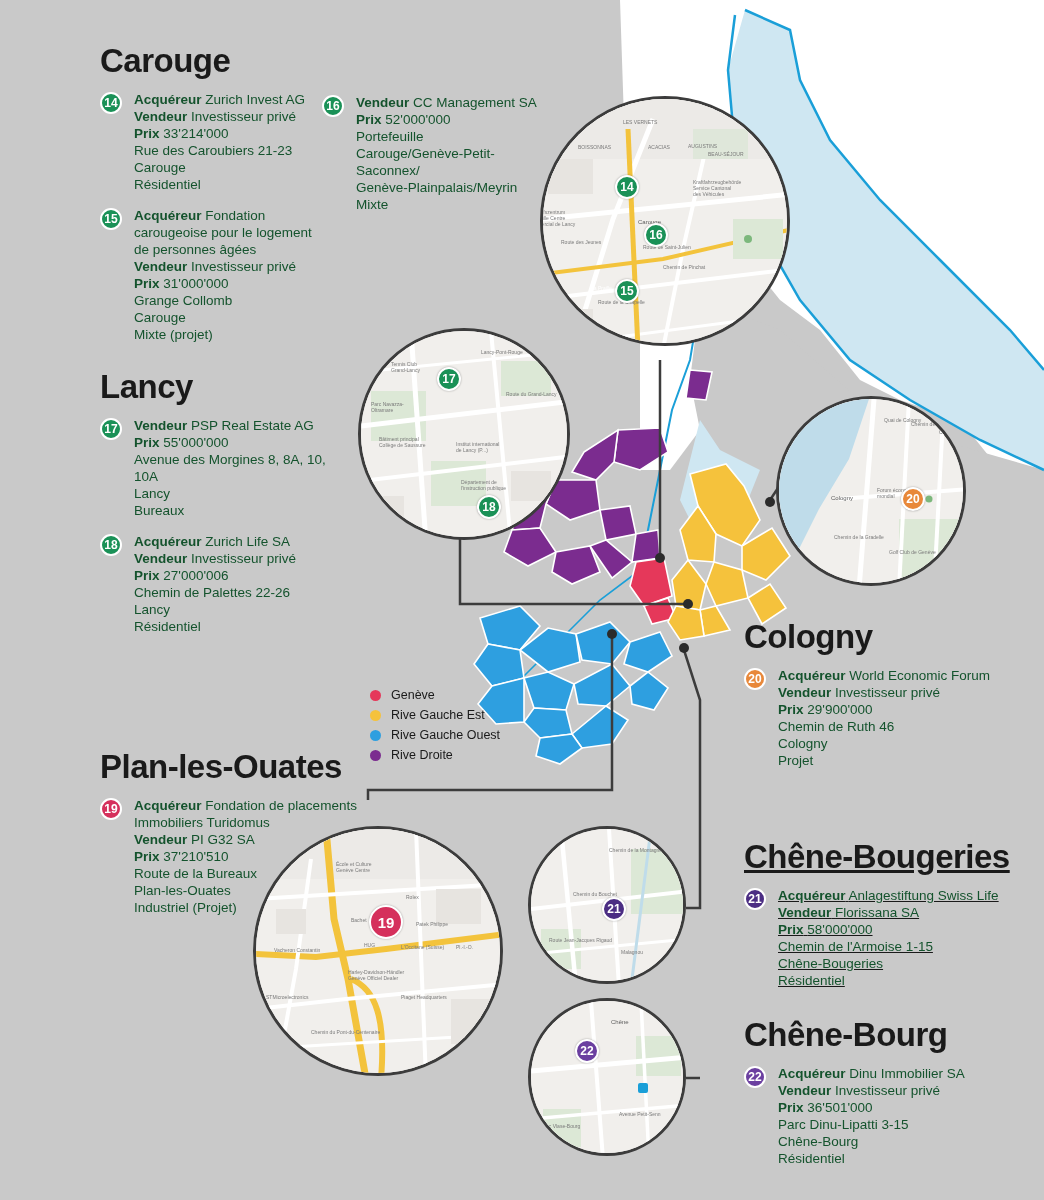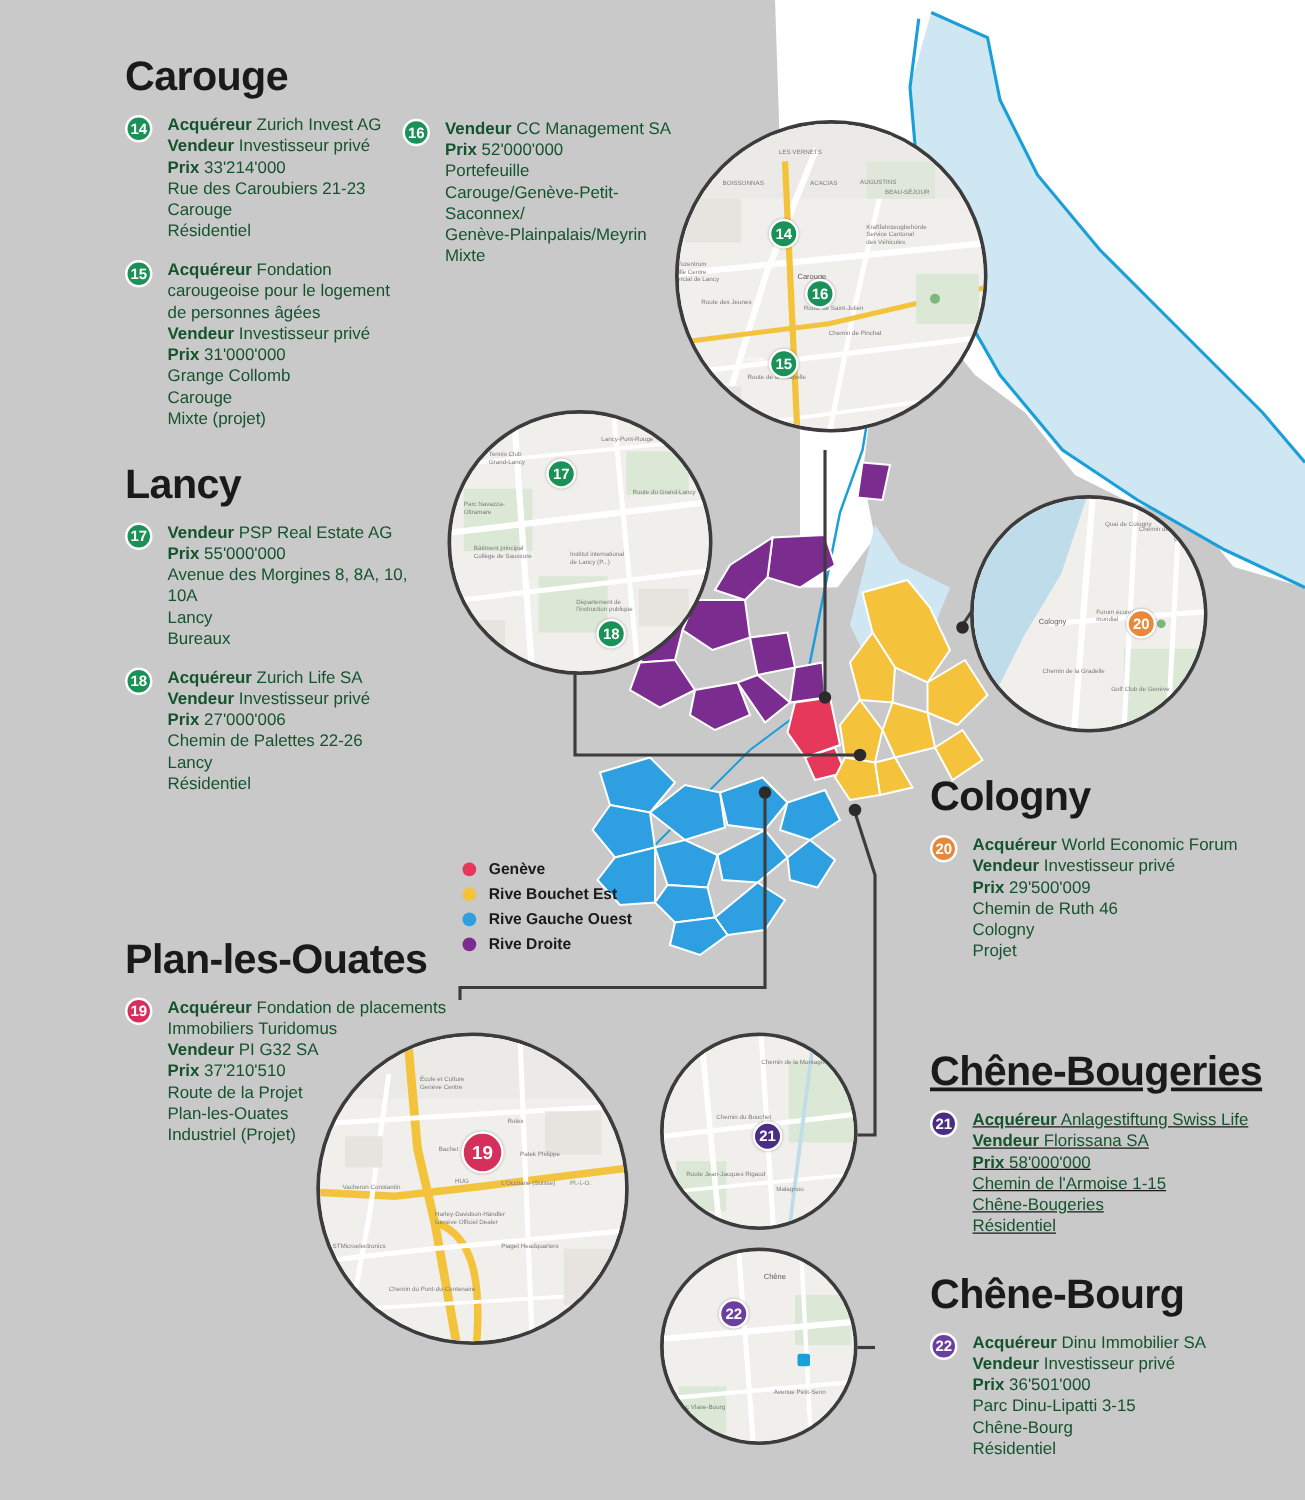--- a/index.html
+++ b/index.html
@@ -32,21 +32,21 @@
     width:22px; height:22px; border-radius:50%;
     color:#fff; font-size:12px; font-weight:bold;
     display:flex; align-items:center; justify-content:center;
     border:2px solid #fff;
   }
   .entry .line { font-size:13.5px; line-height:17px; color:#14532d; }
   .entry .line b { font-weight:bold; }
 
   
   .legend { position:absolute; left:370px; top:685px; }
-  .legend-row { display:flex; align-items:center; height:20px;font-weight:bold; }
+  .legend-row { display:flex; align-items:center; height:20px; }
   .legend-dot { width:11px; height:11px; border-radius:50%; margin-right:10px; }
   .legend-label { font-size:12.5px; color:#1a1a1a; }
 
   
   .callout {
     position:absolute;
     border-radius:50%;
     border:3px solid #3c3c3c;
     overflow:hidden;
     background:#f0efed;
@@ -366,52 +366,52 @@
     </div>
   </div>
 
   <div class="legend">
     <div class="legend-row">
       <span class="legend-dot" style="background:#e5385a;"></span>
       <span class="legend-label">Genève</span>
     </div>
     <div class="legend-row">
       <span class="legend-dot" style="background:#f5c23c;"></span>
-      <span class="legend-label">Rive Bouchet Est</span>
+      <span class="legend-label">Rive Gauche Est</span>
     </div>
     <div class="legend-row">
       <span class="legend-dot" style="background:#2e9fe0;"></span>
       <span class="legend-label">Rive Gauche Ouest</span>
     </div>
     <div class="legend-row">
       <span class="legend-dot" style="background:#7b2c8f;"></span>
       <span class="legend-label">Rive Droite</span>
     </div>
   </div>
 
   <div style="position:absolute;left:100px;top:750px;width:265px;">
     <h2 class="city-title">Plan-les-Ouates</h2>
     <div class="entry" style="margin-top:14px;">
       <div class="badge" style="background:#d5305c;">19</div>
       <div class="line"><b>Acquéreur</b> <span>Fondation de placements Immobiliers Turidomus</span></div>
       <div class="line"><b>Vendeur</b> <span>PI G32 SA</span></div>
       <div class="line"><b>Prix</b> <span>37'210'510</span></div>
-      <div class="line">Route de la Projet</div>
+      <div class="line">Route de la Bureaux</div>
       <div class="line">Plan-les-Ouates</div>
       <div class="line">Industriel (Projet)</div>
     </div>
   </div>
 
   <div style="position:absolute;left:744px;top:620px;width:270px;">
     <h2 class="city-title">Cologny</h2>
     <div class="entry" style="margin-top:14px;">
       <div class="badge" style="background:#e8883a;">20</div>
       <div class="line"><b>Acquéreur</b> <span>World Economic Forum</span></div>
       <div class="line"><b>Vendeur</b> <span>Investisseur privé</span></div>
-      <div class="line"><b>Prix</b> <span>29'500'009</span></div>
+      <div class="line"><b>Prix</b> <span>29'900'000</span></div>
       <div class="line">Chemin de Ruth 46</div>
       <div class="line">Cologny</div>
       <div class="line">Projet</div>
     </div>
   </div>
 
   <div style="position:absolute;left:744px;top:840px;width:280px;text-decoration:underline;">
     <h2 class="city-title">Chêne-Bougeries</h2>
     <div class="entry" style="margin-top:14px;">
       <div class="badge" style="background:#4b2d83;">21</div>

